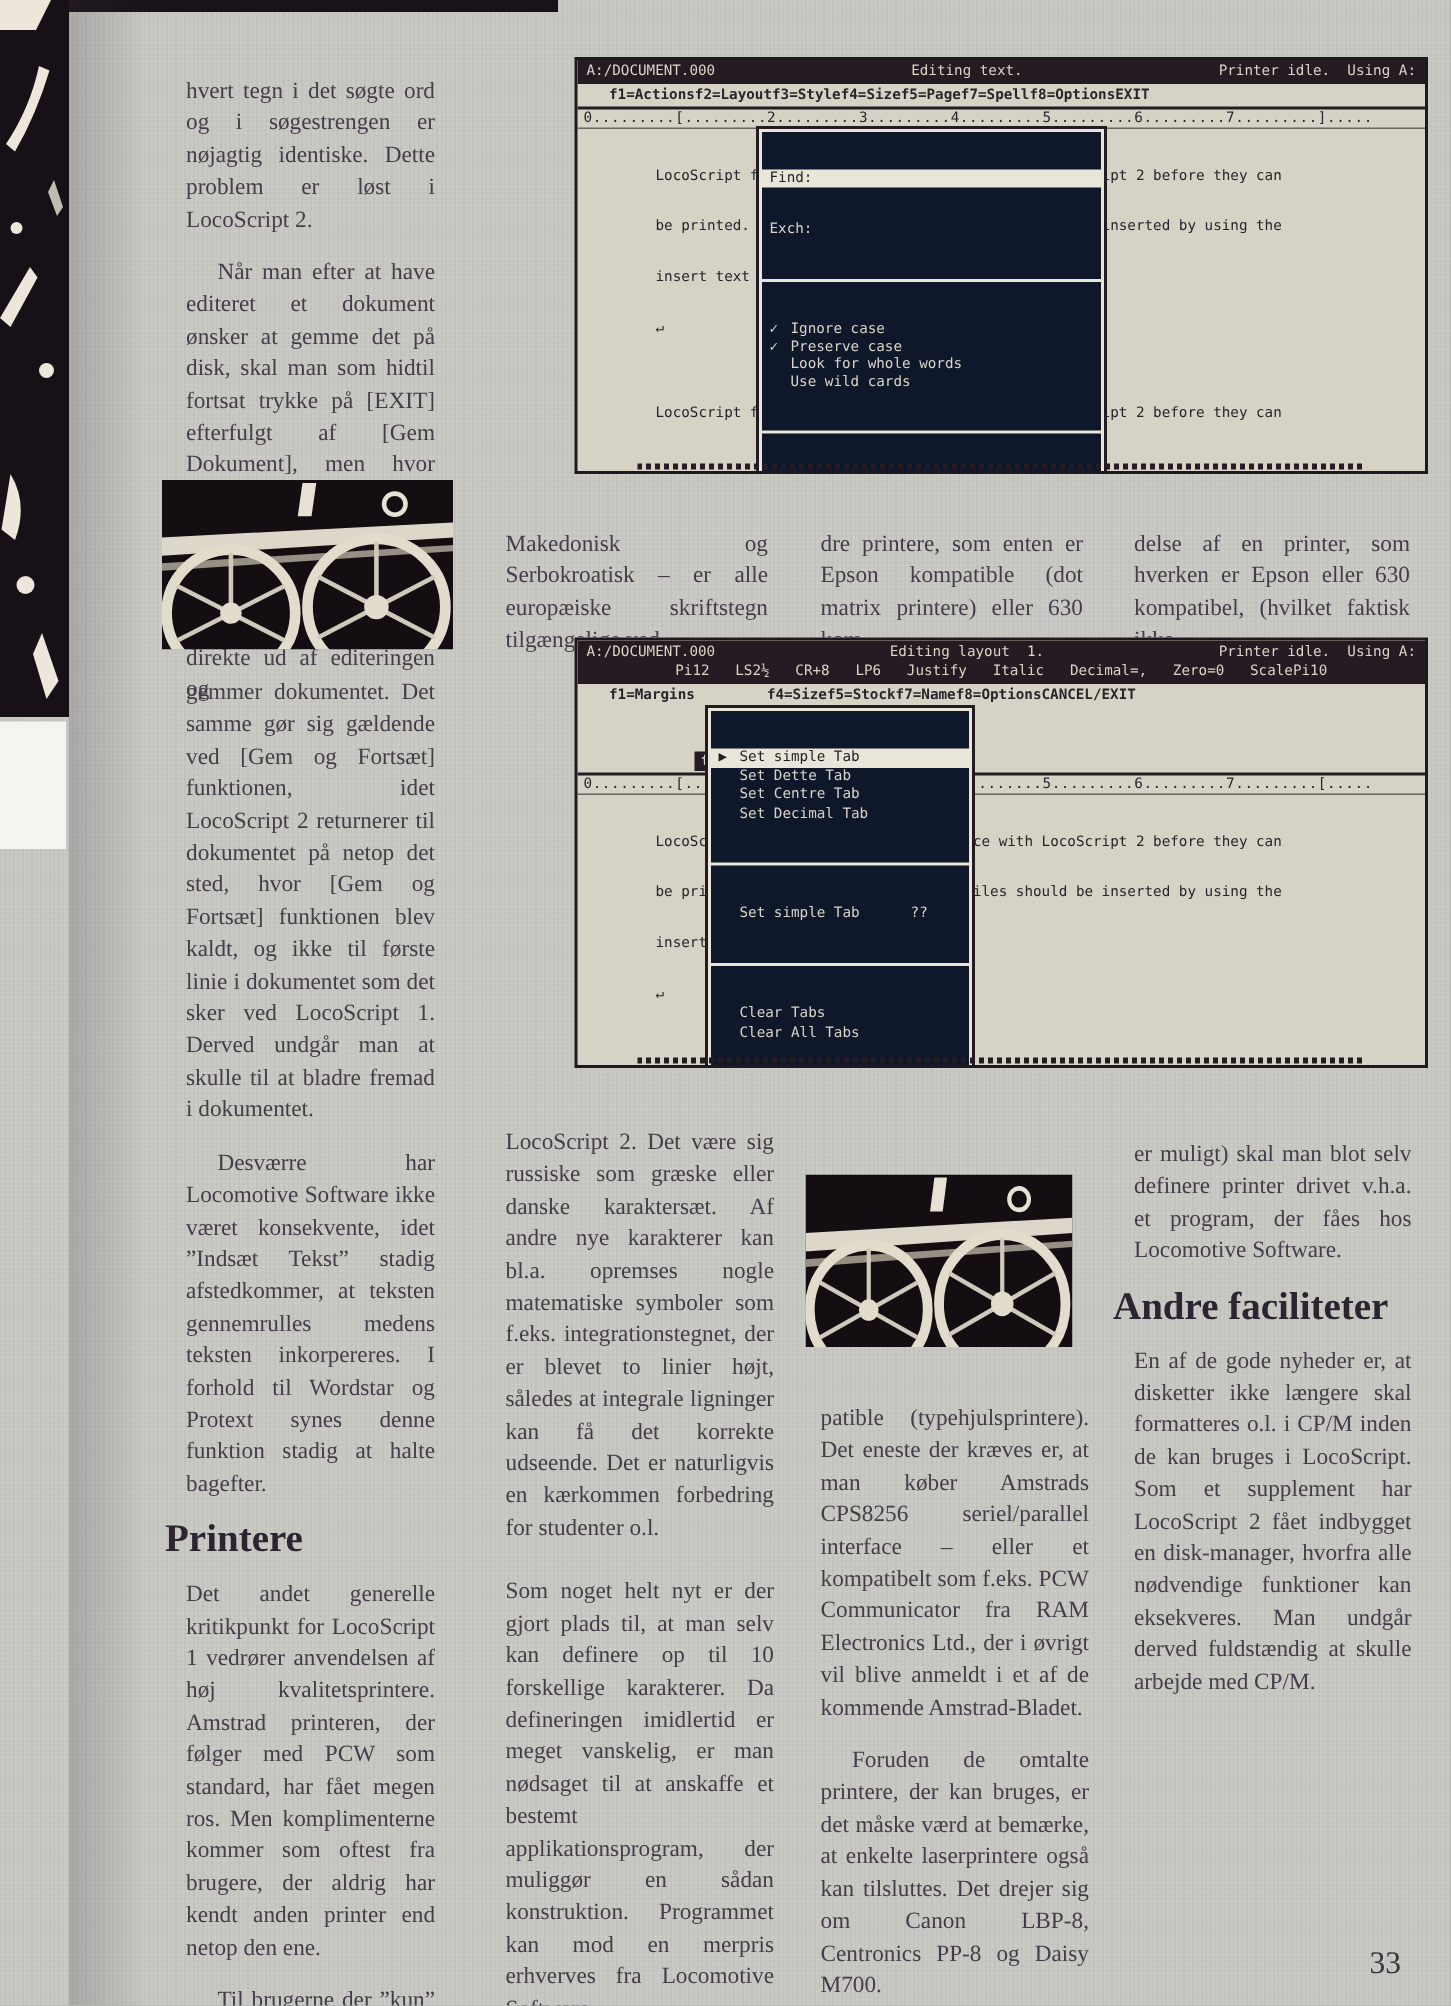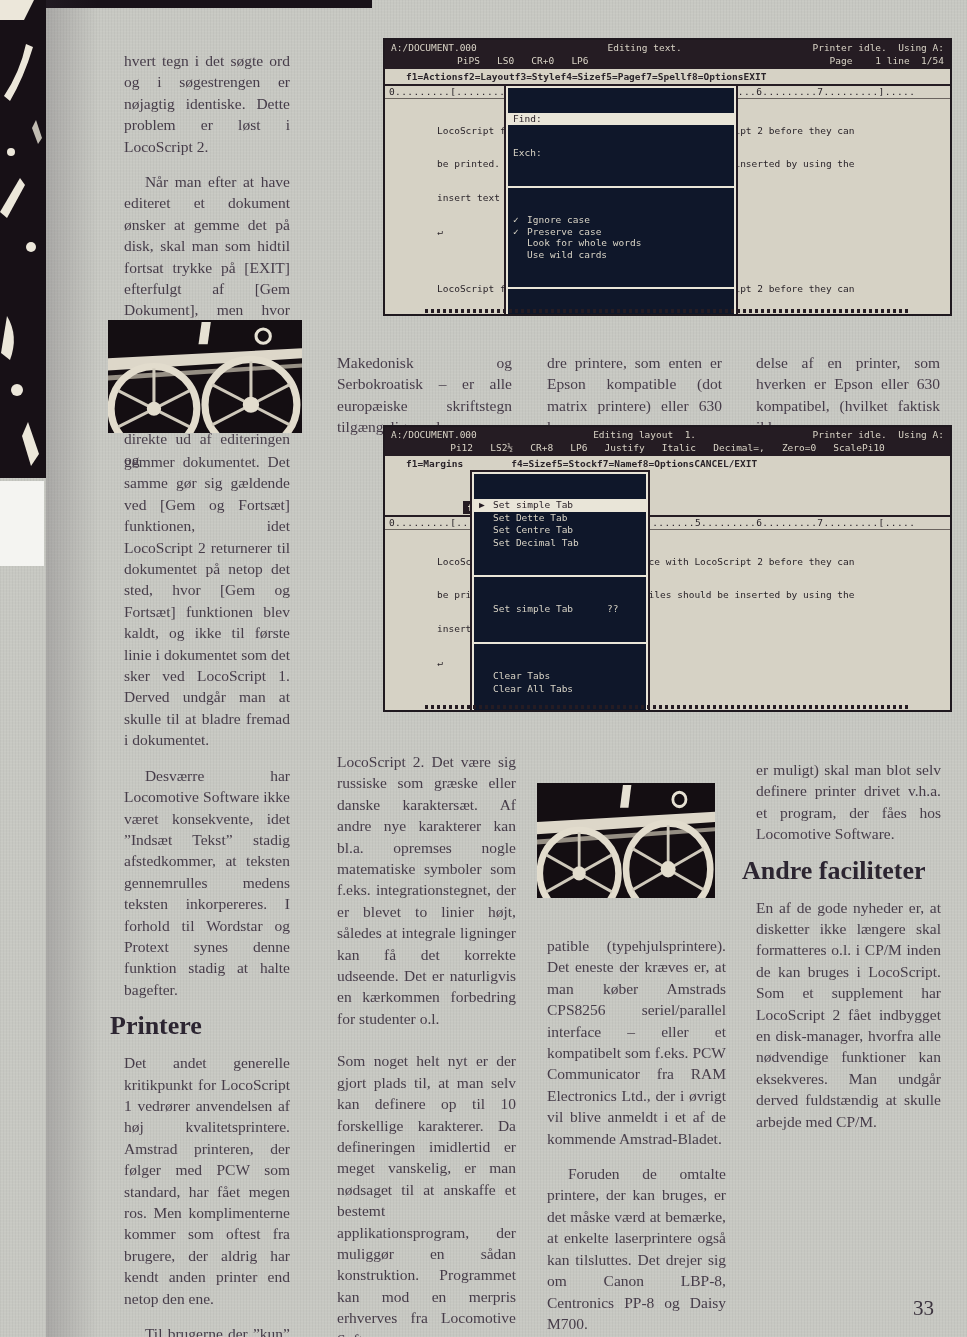--- a/index.html
+++ b/index.html
@@ -107,24 +107,20 @@
       <p class="para">hvert tegn i det søgte ord og i søgestrengen er nøjagtig identiske. Dette problem er løst i LocoScript 2.</p>
       <p class="para">Når man efter at have editeret et dokument ønsker at gemme det på disk, skal man som hidtil fortsat trykke på [EXIT] efterfulgt af [Gem Dokument], men hvor LocoScript 1 først skal bladre hele dokumentet igennem inden dokumentet gemmes, da hopper LocoScript 2 direkte ud af editeringen og</p>
     </div>
 
   <section class="shot shot1">
     <div class="shot-head">
       <div class="head-row">
         <span>A:/DOCUMENT.000</span>
         <span>Editing text.</span>
         <span>Printer idle.  Using A:</span>
-      </div>
-      <div class="head-row2">
-        <span class="mid">PiPS   LS0   CR+0   LP6</span>
-        <span class="right">Page    1 line  1/54</span>
       </div>
     </div>
     <div class="fkeys">
         <span class="fkey">f1=Actions</span>
         <span class="fkey">f2=Layout</span>
         <span class="fkey">f3=Style</span>
         <span class="fkey">f4=Size</span>
         <span class="fkey">f5=Page</span>
         <span class="fkey">f7=Spell</span>
         <span class="fkey">f8=Options</span>

